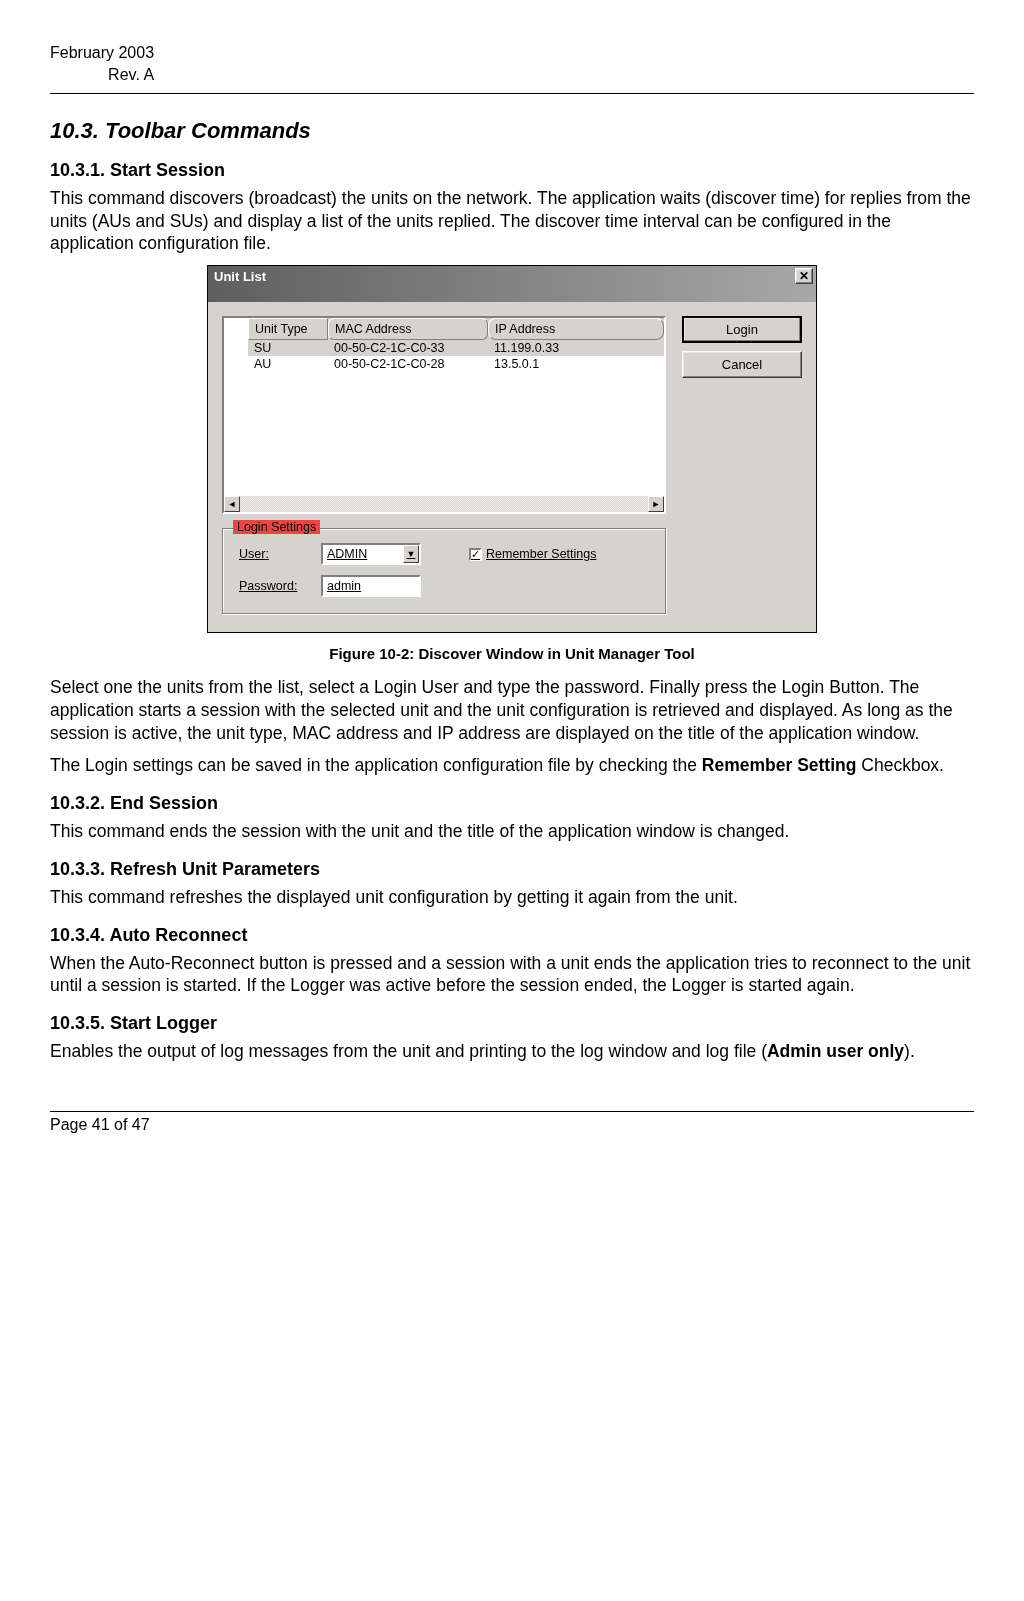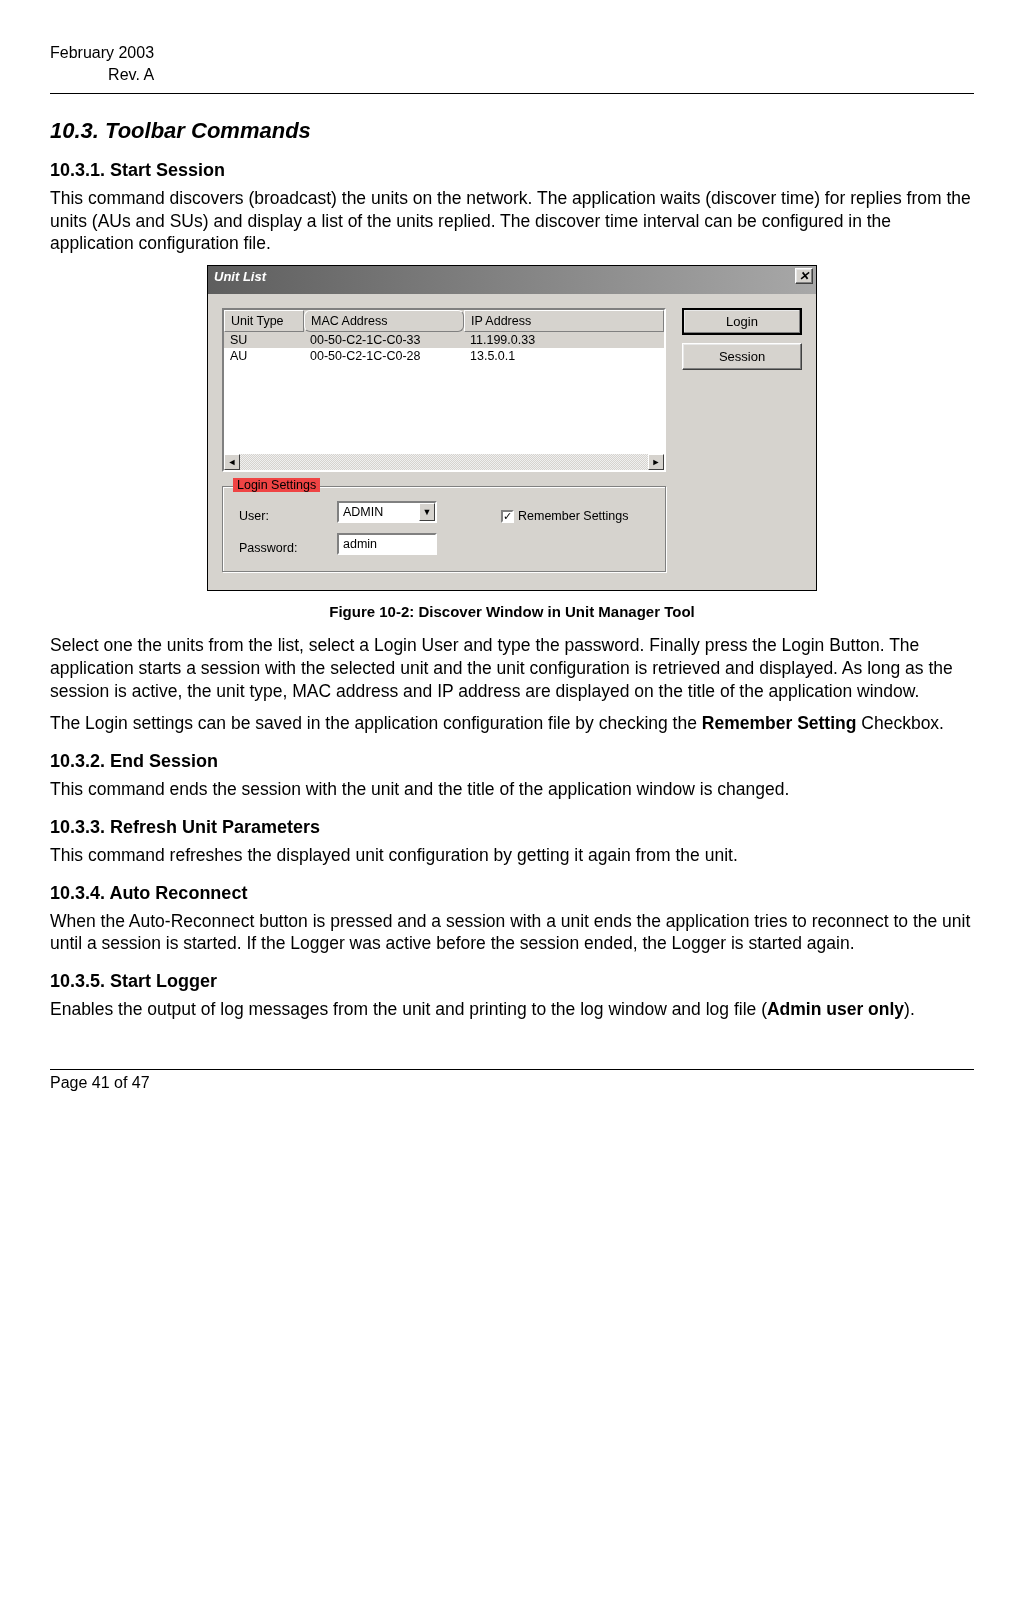--- a/index.html
+++ b/index.html
@@ -107,23 +107,22 @@
     font-family: Tahoma, Arial, sans-serif;
     font-size: 13px;
     color: #000;
   }
   .titlebar {
     display: flex;
     justify-content: space-between;
     align-items: flex-end;
     background: linear-gradient(to right, #5e5e5e, #a8a8a8);
     color: #fff;
-    padding: 2px 3px 10px 6px;
+    padding: 2px 3px 18px 6px;
     font-weight: bold;
-    font-style: italic;
   }
   .close-btn {
     width: 18px; height: 16px;
     background: #d6d3ce;
     color: #000;
     border-top: 1px solid #fff;
     border-left: 1px solid #fff;
     border-right: 1px solid #404040;
     border-bottom: 1px solid #404040;
     font-weight: bold;
@@ -139,38 +138,39 @@
   }
   .left-col { flex: 1; }
   .right-col { width: 120px; display:flex; flex-direction:column; gap:8px; }
 
   .listview {
     background: #fff;
     border-top: 2px solid #808080;
     border-left: 2px solid #808080;
     border-right: 2px solid #fff;
     border-bottom: 2px solid #fff;
-    height: 164px;
+    height: 198px;
     position: relative;
+    padding-left: 24px;
   }
   .lv-headers {
     display: flex;
     background: #d6d3ce;
     font-size: 12.5px;
   }
   .lv-h {
     padding: 3px 6px;
     border-top: 1px solid #fff;
     border-left: 1px solid #fff;
     border-right: 1px solid #808080;
     border-bottom: 1px solid #808080;
   }
   .lv-h.c1 { width: 80px; }
   .lv-h.c2 { width: 160px; border-radius: 6px; }
-  .lv-h.c3 { flex: 1; }
+  .lv-h.c3 { flex: 1; border-radius: 8px; }
   .lv-row {
     display: flex;
     font-size: 12.5px;
   }
   .lv-row.sel { background: #d6d3ce; }
   .lv-cell { padding: 1px 6px; }
   .lv-cell.c1 { width: 80px; }
   .lv-cell.c2 { width: 160px; }
   .lv-cell.c3 { flex: 1; }
   .lv-scroll {
@@ -212,24 +212,25 @@
   }
   .fieldset-legend {
     position: absolute;
     top: -9px; left: 10px;
     background: #ef4444;
     padding: 0 4px;
     font-size: 12.5px;
   }
   .form-row {
     display:flex;
-    align-items:flex-end;
-    gap: 24px;
+    align-items:center;
+    gap: 8px;
     margin-bottom: 10px;
     font-size: 12.5px;
+    text-decoration: underline;
   }
   .form-row label.fl { width: 74px; }
   .combo {
     display:flex;
     width: 100px;
     background:#fff;
     border-top:2px solid #808080; border-left:2px solid #808080;
     border-right:2px solid #fff; border-bottom:2px solid #fff;
   }
   .combo-text { flex:1; padding: 2px 4px; font-size:12.5px; }
@@ -332,21 +333,21 @@
             </div>
             <div class="form-row" style="margin-bottom:0">
               <label class="fl">Password:</label>
               <div class="textbox">admin</div>
             </div>
           </div>
         </div>
 
         <div class="right-col">
           <div class="win-btn default">Login</div>
-          <div class="win-btn">Session</div>
+          <div class="win-btn">Cancel</div>
         </div>
       </div>
     </div>
   </div>
 
   <div class="figure-caption">Figure 10-2: Discover Window in Unit Manager Tool</div>
 
   <p class="body">Select one the units from the list, select a Login User and type the password. Finally press the Login Button. The application starts a session with the selected unit and the unit configuration is retrieved and displayed. As long as the session is active, the unit type, MAC address and IP address are displayed on the title of the application window.</p>
   <p class="body">
     <span>The Login settings can be saved in the application configuration file by checking the </span><b>Remember Setting</b><span> Checkbox.</span>

